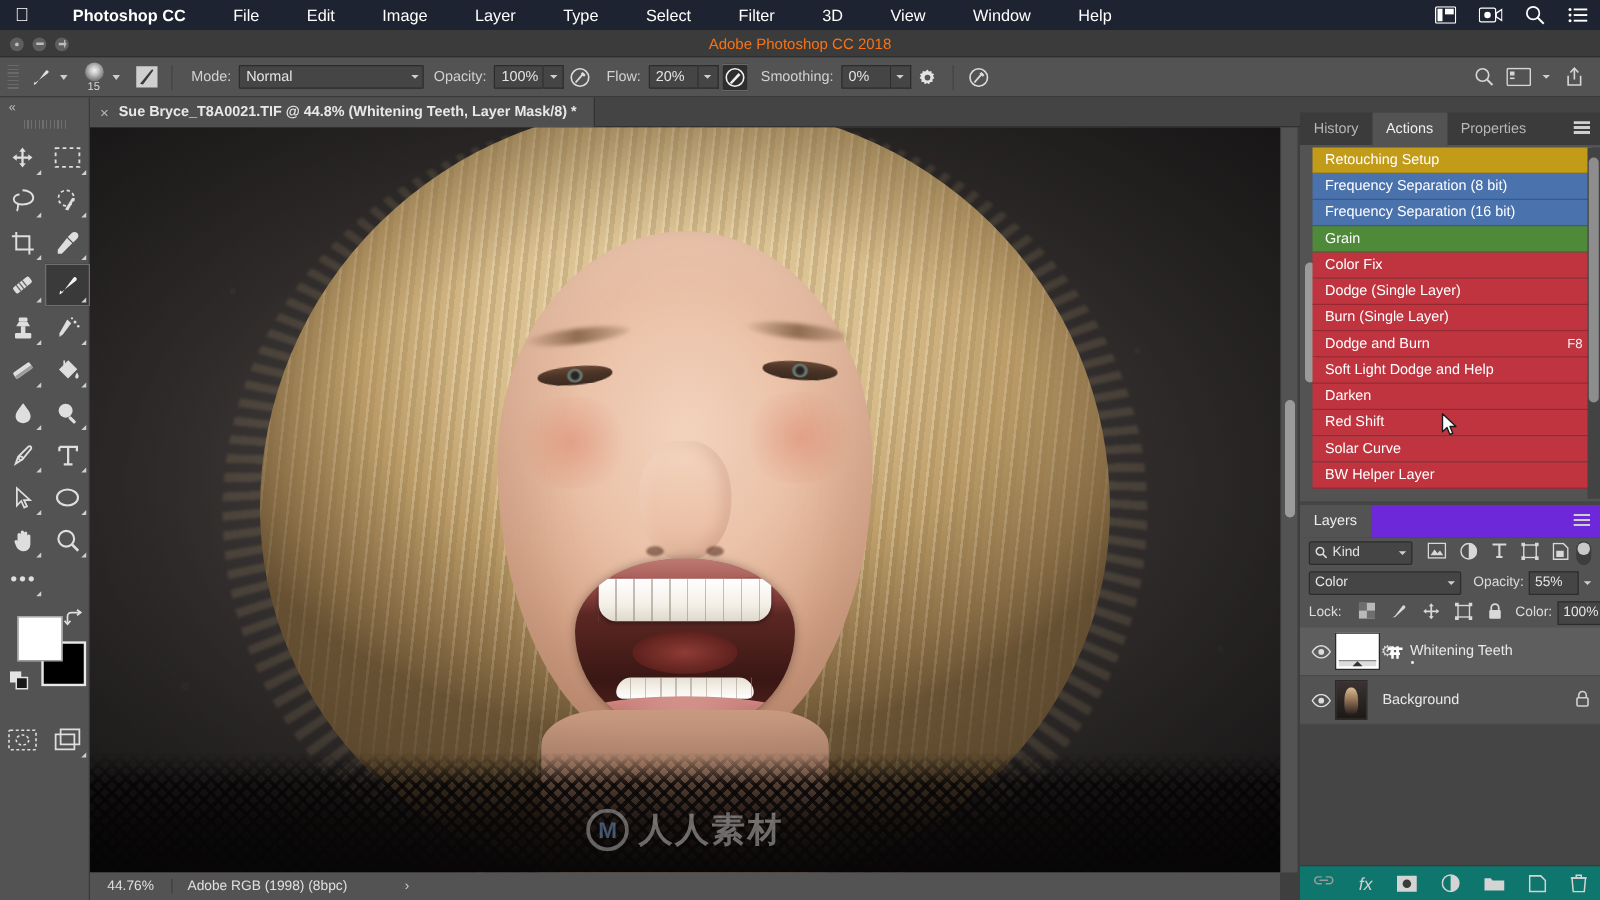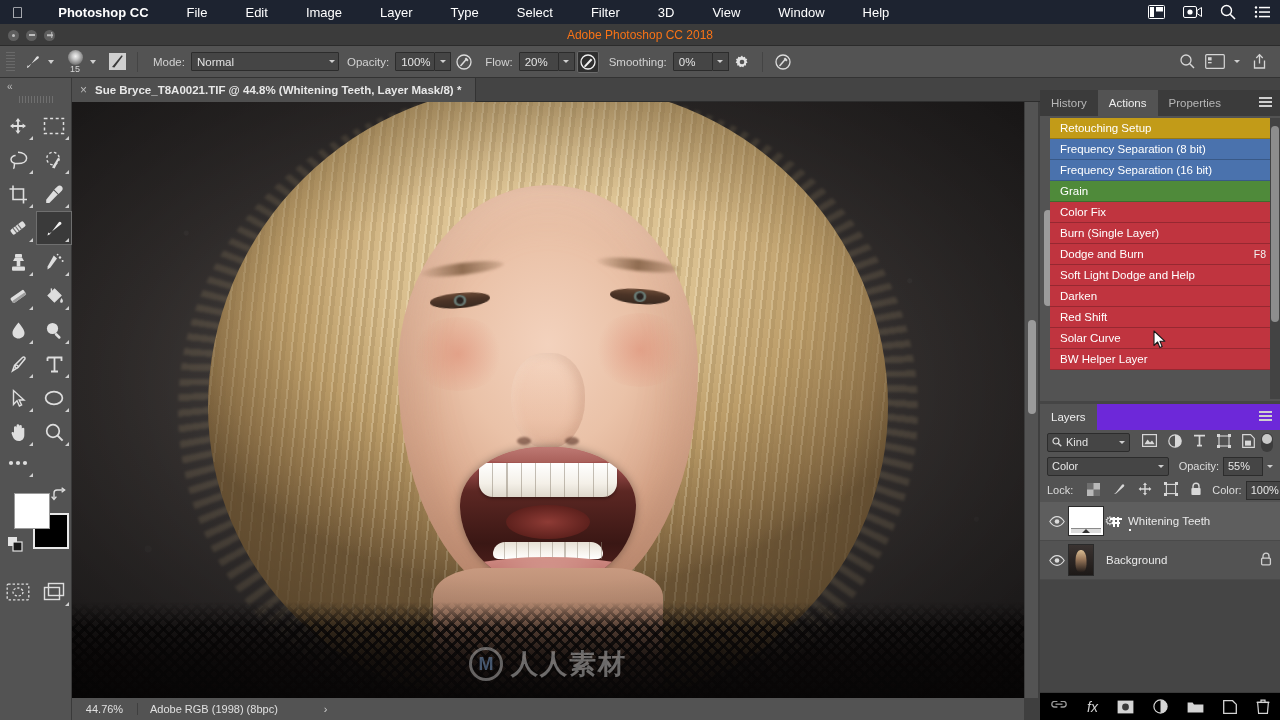--- a/index.html
+++ b/index.html
@@ -297,21 +297,21 @@
   .maskframe::after{ right:-3px; top:-3px; border-left:none;border-bottom:none;}
   .maskframe .b1,.maskframe .b2{ content:""; position:absolute; width:7px;height:7px;border:2px solid #fff;}
   .maskframe .b1{ left:-3px; bottom:-3px; border-right:none;border-top:none;}
   .maskframe .b2{ right:-3px; bottom:-3px; border-left:none;border-top:none;}
   .lname{ margin-left:12px; font-size:11.5px; color:#e9e9e9;}
   .lockbadge{ margin-left:auto; color:#d0d0d0;}
   .bgthumb{ width:26px;height:32px;background:linear-gradient(180deg,#3a3331,#1d1917);border:1px solid #2a2a2a; position:relative; overflow:hidden;}
   .bgthumb::after{ content:""; position:absolute; left:50%; top:18%; transform:translateX(-50%);
     width:11px;height:22px;border-radius:45% 45% 35% 35%;background:linear-gradient(180deg,#d9bd93 0%,#9c7a5c 40%,#241d1a 100%);}
 
-  .lp-bottom{ position:absolute; left:0; bottom:0; width:240px; height:28px; background:#000000;
+  .lp-bottom{ position:absolute; left:0; bottom:0; width:240px; height:28px; background:#0f766e;
     display:flex; align-items:center; justify-content:center; gap:19px; border-top:1px solid #3a3a3a;}
   .lp-bottom .b{ display:flex; align-items:center; justify-content:center; color:#cfcfcf; }
 
   .cursor{ position:absolute; left:1153px; top:330px; pointer-events:none; }
 </style>
 </head>
 <body>
 
 <div id="app">
 
@@ -755,20 +755,24 @@
         </div>
         <div class="act-row" style="background: rgb(79, 138, 58);">
           <span>Grain</span>
           <span class="key"></span>
         </div>
         <div class="act-row" style="background: rgb(192, 52, 63);">
           <span>Color Fix</span>
           <span class="key"></span>
         </div>
         <div class="act-row" style="background: rgb(192, 52, 63);">
+          <span>Dodge (Single Layer)</span>
+          <span class="key"></span>
+        </div>
+        <div class="act-row" style="background: rgb(192, 52, 63);">
           <span>Burn (Single Layer)</span>
           <span class="key"></span>
         </div>
         <div class="act-row" style="background: rgb(192, 52, 63);">
           <span>Dodge and Burn</span>
           <span class="key">F8</span>
         </div>
         <div class="act-row" style="background: rgb(192, 52, 63);">
           <span>Soft Light Dodge and Help</span>
           <span class="key"></span>

